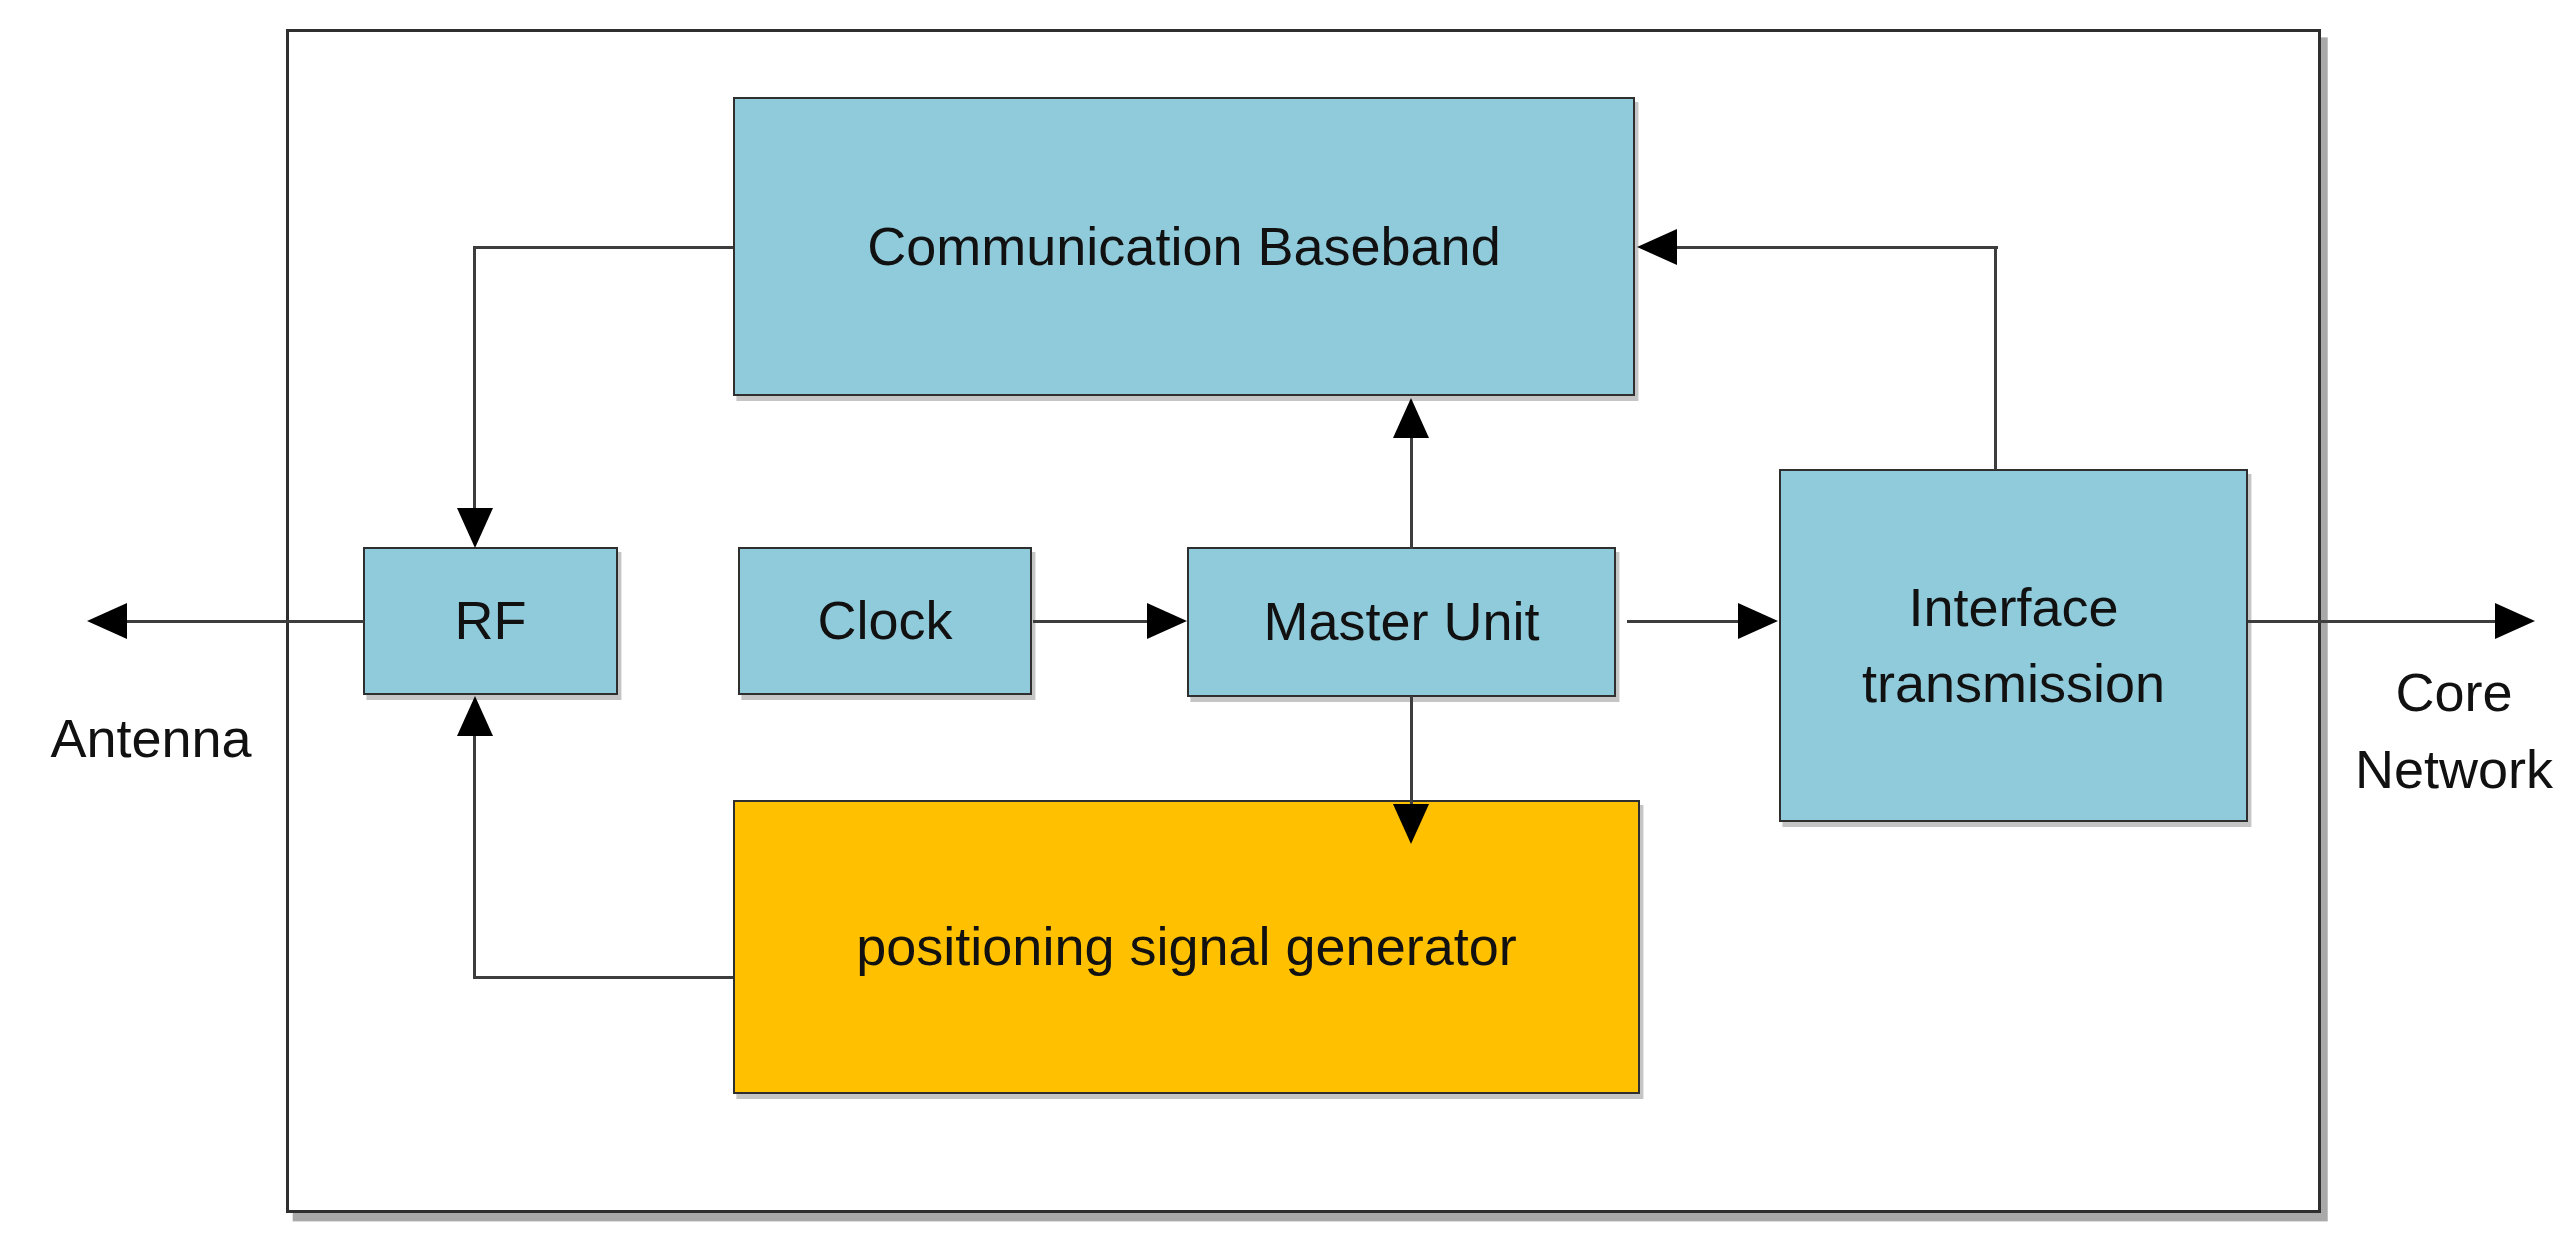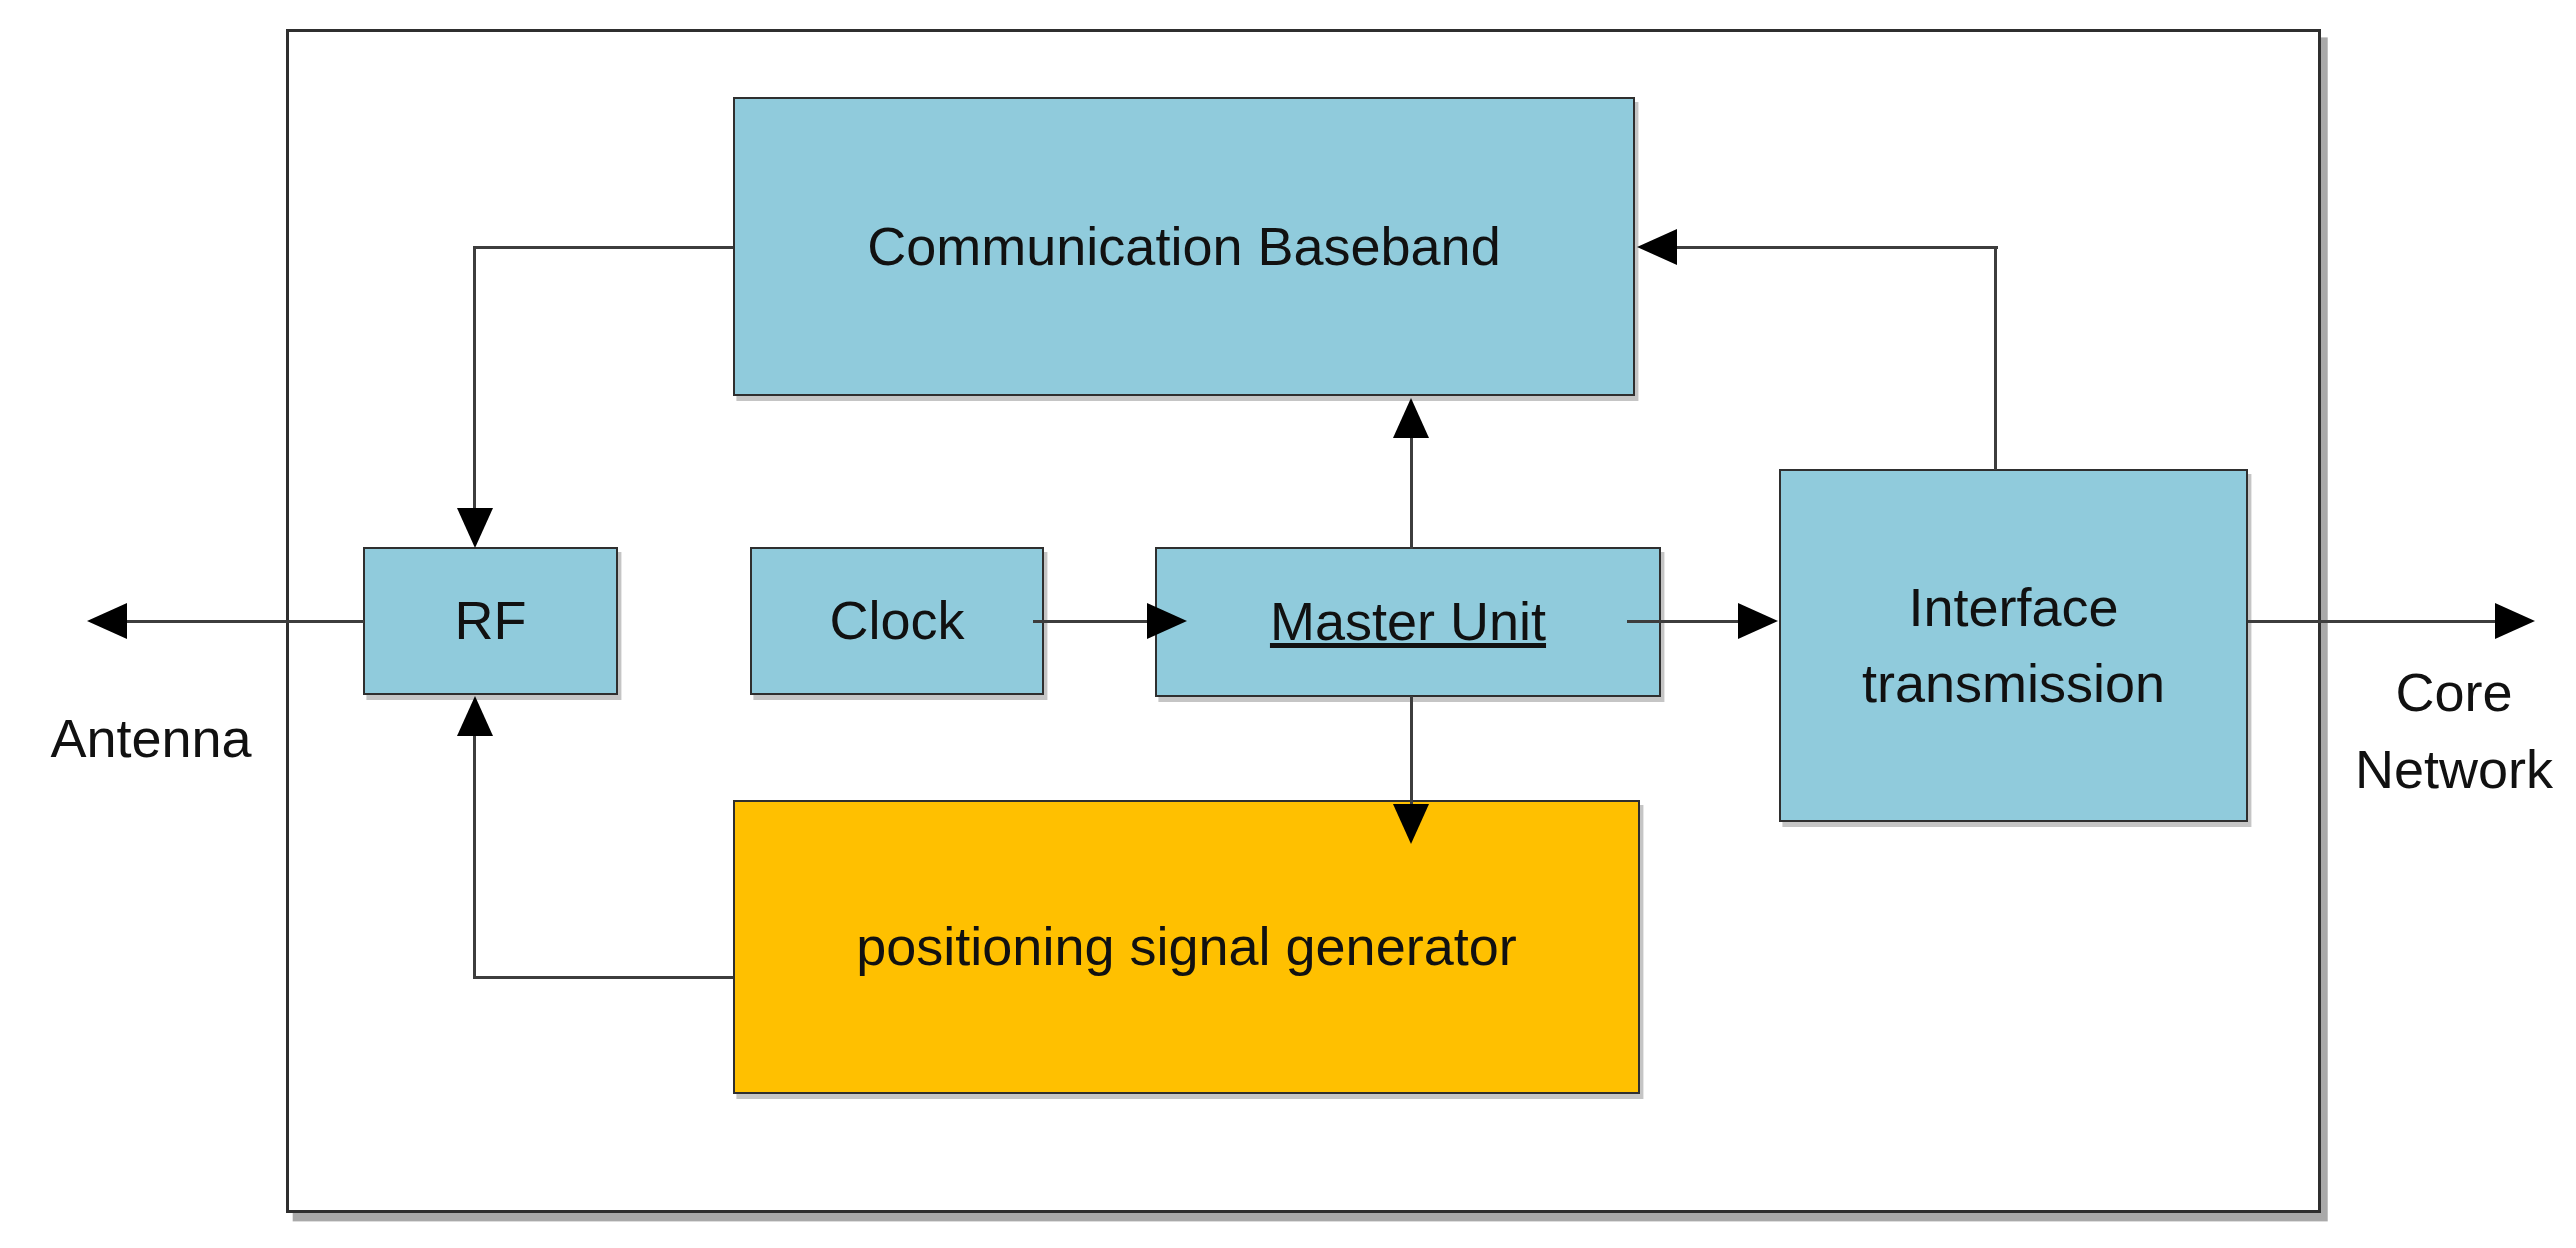--- a/index.html
+++ b/index.html
@@ -53,25 +53,25 @@
   <div class="outer" style="left:286px;top:29px;width:2035px;height:1184px;"></div>
 
   <div class="box blue" style="left:733px;top:97px;width:902px;height:299px;">
     <span>Communication Baseband</span>
   </div>
 
   <div class="box blue" style="left:363px;top:547px;width:255px;height:148px;">
     <span>RF</span>
   </div>
 
-  <div class="box blue" style="left:738px;top:547px;width:294px;height:148px;margin-left:12px;">
+  <div class="box blue" style="left:738px;top:547px;width:294px;height:148px;">
     <span>Clock</span>
   </div>
 
-  <div class="box blue" style="left:1155px;top:547px;width:506px;height:150px;text-decoration:underline;">
+  <div class="box blue" style="left:1187px;top:547px;width:429px;height:150px;">
     <span>Master Unit</span>
   </div>
 
   <div class="box blue" style="left:1779px;top:469px;width:469px;height:353px;">
     <span>Interface transmission</span>
   </div>
 
   <div class="box orange" style="left:733px;top:800px;width:907px;height:294px;">
     <span>positioning signal generator</span>
   </div>

